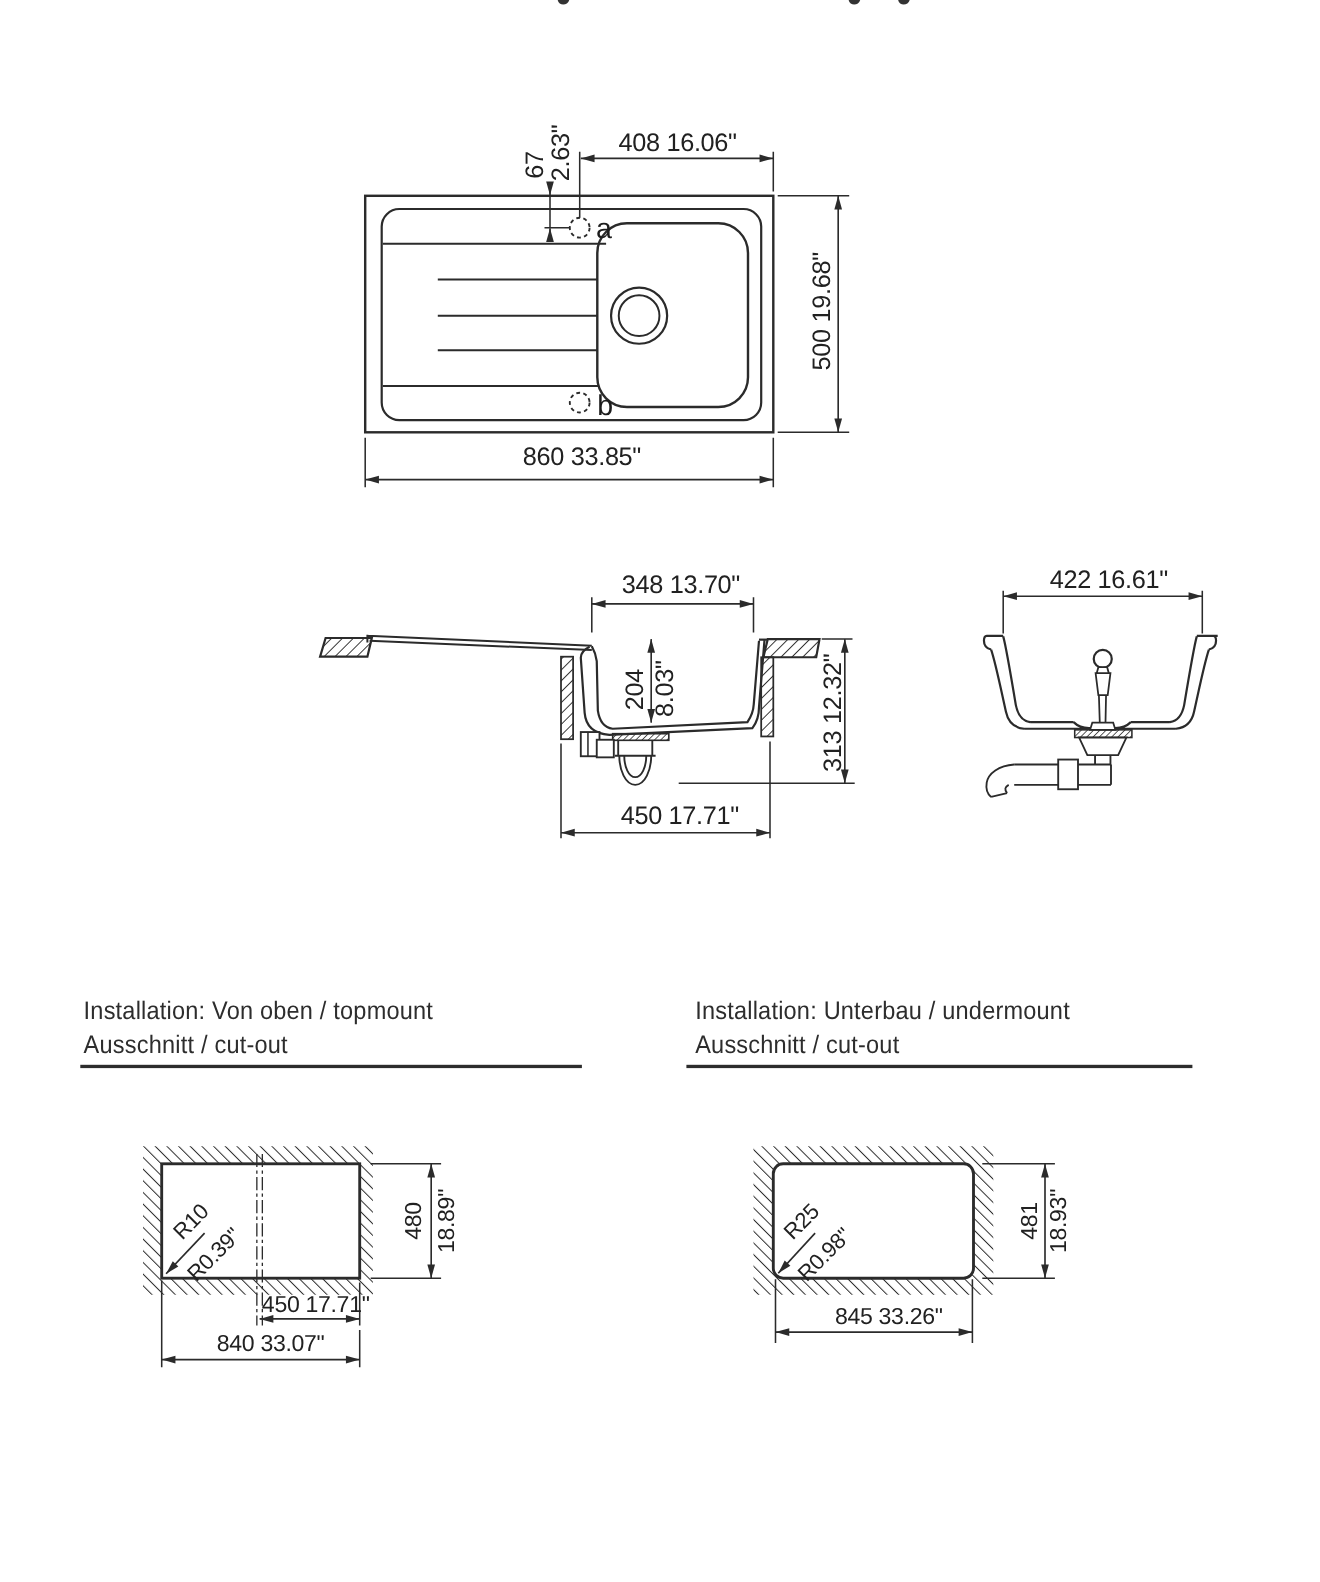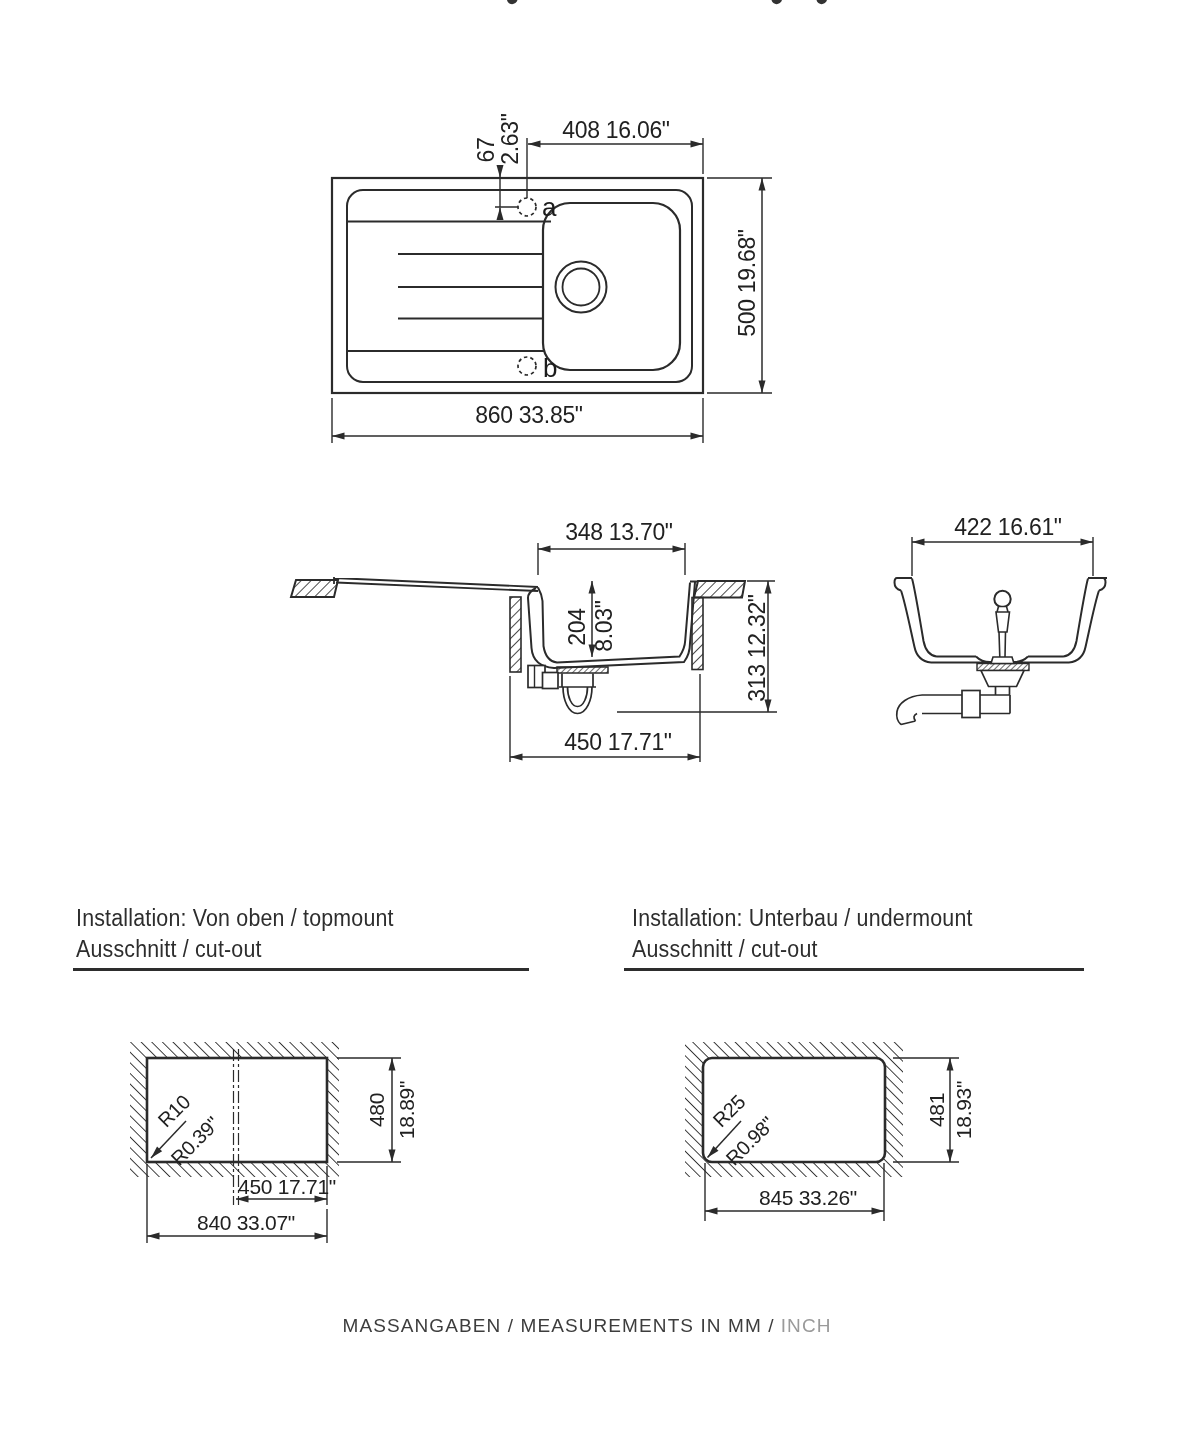--- a/index.html
+++ b/index.html
@@ -181,17 +181,14 @@
     <div>Installation: Unterbau / undermount</div>
     <div>Ausschnitt / cut-out</div>
   </div>
   <div class="rule" style="left:624px;top:968px;width:460px"></div>
   <span class="lbl rs r45" style="left:729px;top:1111px">R25</span>
   <span class="lbl rs r45" style="left:750px;top:1141px">R0.98"</span>
   <span class="lbl sm rot" style="left:936px;top:1110px">481</span>
   <span class="lbl sm rot" style="left:963px;top:1110px">18.93"</span>
   <span class="lbl sm" style="left:808px;top:1197px">845 33.26"</span>
 
-  <div class="footer">
-    <span>MASSANGABEN / MEASUREMENTS IN MM /</span><span class="unit">INCH</span>
-  </div>
 
 </div>
 
 </body></html>

